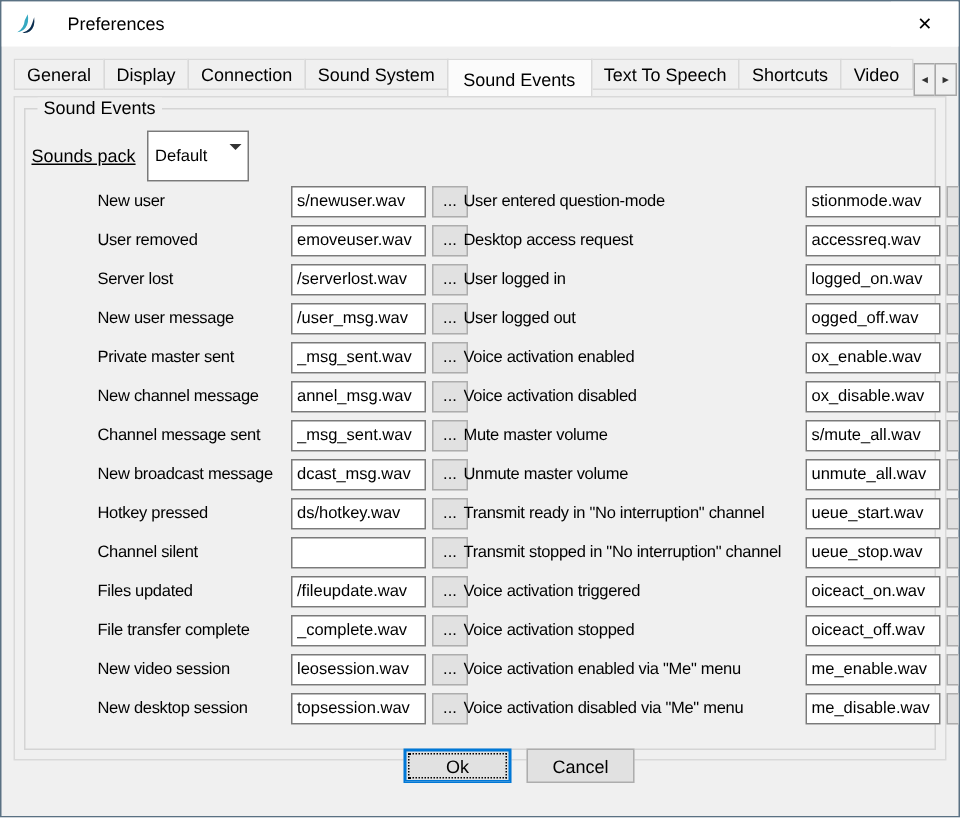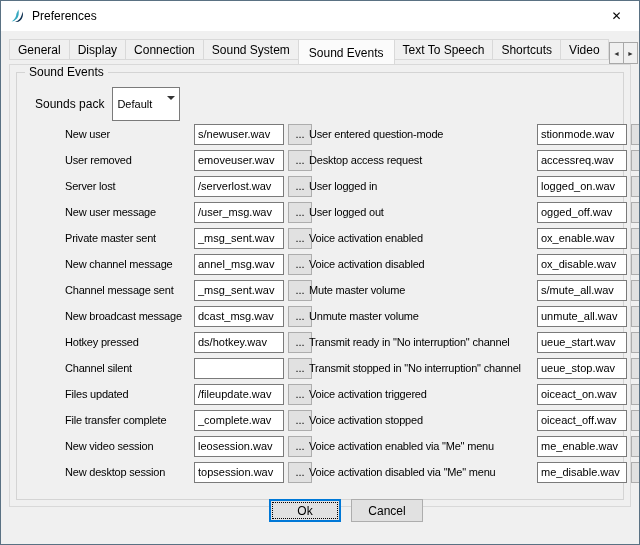--- a/index.html
+++ b/index.html
@@ -11,21 +11,21 @@
     width: 640px; height: 545px;
     background: #f0f0f0;
     border: 1px solid #5a7183;
     overflow: hidden;
   }
 
   
   .titlebar {
     position: absolute; top: 0; left: 0; right: 0; height: 30px;
     background: #ffffff;
-    display: flex; align-items: center;
+    display: flex; align-items: center; gap: 13px;
   }
   .app-icon { width: 16px; height: 16px; margin-left: 8px; flex: 0 0 16px; }
   .title { margin-left: 7px; font-size: 12px; color: #000; }
   .close-btn {
     margin-left: auto; width: 45px; height: 30px;
     display: flex; align-items: center; justify-content: center;
     font-size: 12px; color: #000; cursor: default; background: #ffffff;
   }
 
   
@@ -59,21 +59,21 @@
   .groupbox {
     position: absolute; left: 6px; right: 6px; top: 7px; bottom: 6px;
     border: 1px solid #d4d4d4;
   }
   .legend {
     position: absolute; top: -8px; left: 8px;
     background: #f0f0f0; padding: 0 4px; font-size: 12px; color: #000;
   }
 
   
-  .sp-row { position: absolute; left: 18px; top: 20px; height: 22px; display: flex; align-items: center; }
+  .sp-row { position: absolute; left: 4px; top: 20px; height: 22px; display: flex; align-items: center; text-decoration: underline; }
   .sp-label { font-size: 12px; margin-right: 8px; color: #000; }
   .selectwrap { position: relative; display: inline-block; }
   .sp-select {
     appearance: none; -webkit-appearance: none;
     width: 68px; height: 34px; border: 1px solid #7a7a7a; border-radius: 0;
     background: #ffffff; font-family: inherit; font-size: 11px;
     padding: 0 16px 0 4px; color: #000;
   }
   .sel-arrow {
     position: absolute; right: 5px; top: 9px; width: 0; height: 0;

